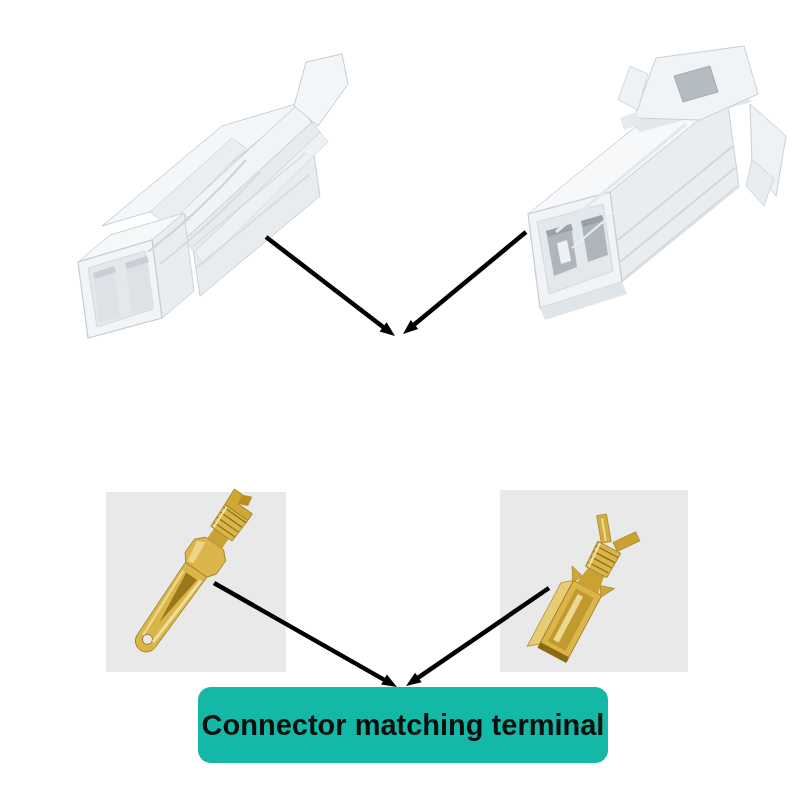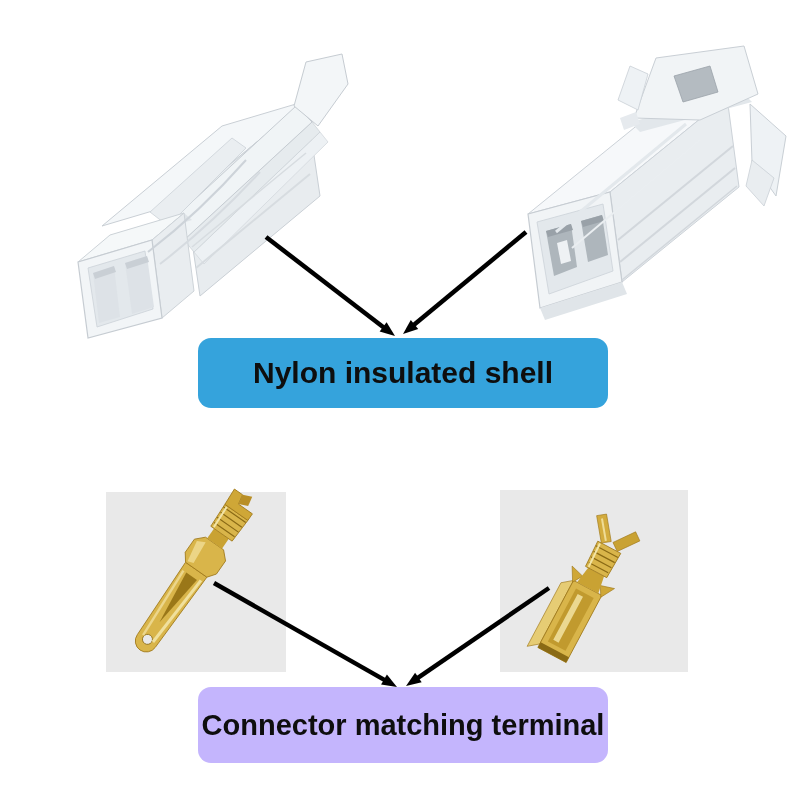--- a/index.html
+++ b/index.html
@@ -186,21 +186,18 @@
       <polygon points="395,336 379.6,331.5 386.6,322.3" stroke="none"></polygon>
       <line x1="526" y1="232" x2="410.7" y2="327.6" stroke-width="4.5"></line>
       <polygon points="403,334 410.8,319.9 418.2,328.9" stroke="none"></polygon>
       <line x1="214" y1="583" x2="388.3" y2="682.1" stroke-width="4.5"></line>
       <polygon points="397,687 381.1,684.6 386.9,674.6" stroke="none"></polygon>
       <line x1="549" y1="588" x2="414.2" y2="680.3" stroke-width="4.5"></line>
       <polygon points="406,686 415.1,672.7 421.7,682.3" stroke="none"></polygon>
     </g>
   </svg>
 
-  <div class="callout shell" style="background-color: rgb(53, 163, 220);">
-    <span>Nylon insulated shell</span>
-  </div>
-
-  <div class="callout terminal" style="background-color: #c4b5fd;">
+
+  <div class="callout terminal" style="background-color: #14b8a6;">
     <span>Connector matching terminal</span>
   </div>
 
 </div>
 
 </body></html>

